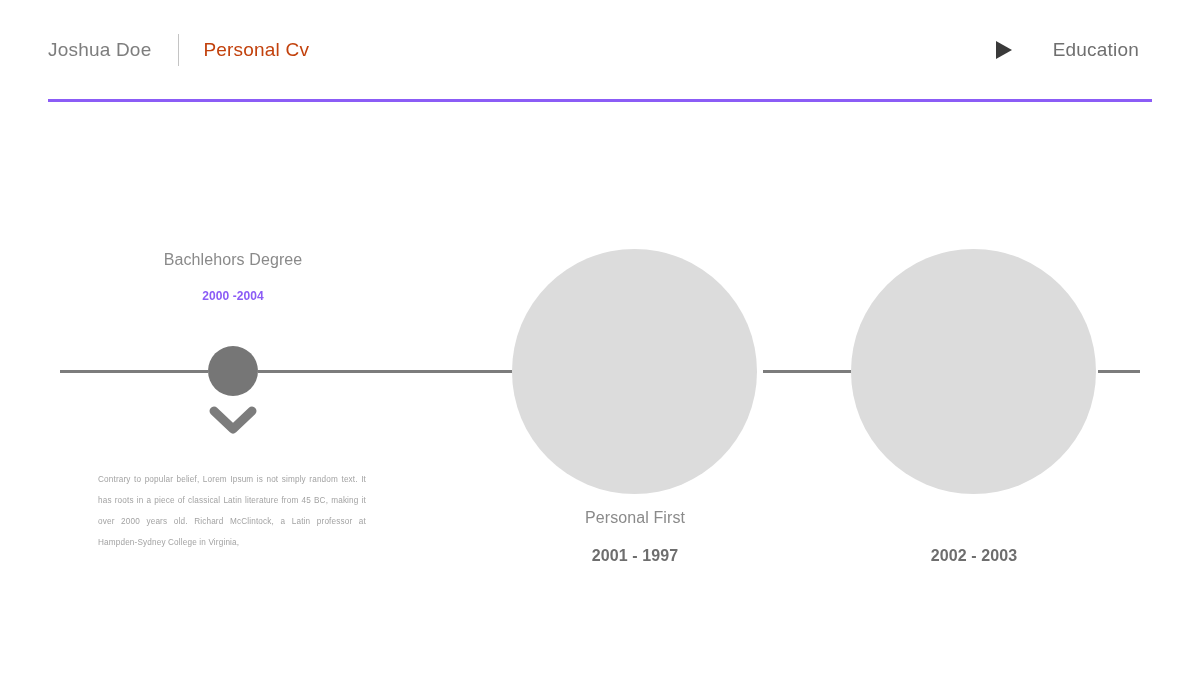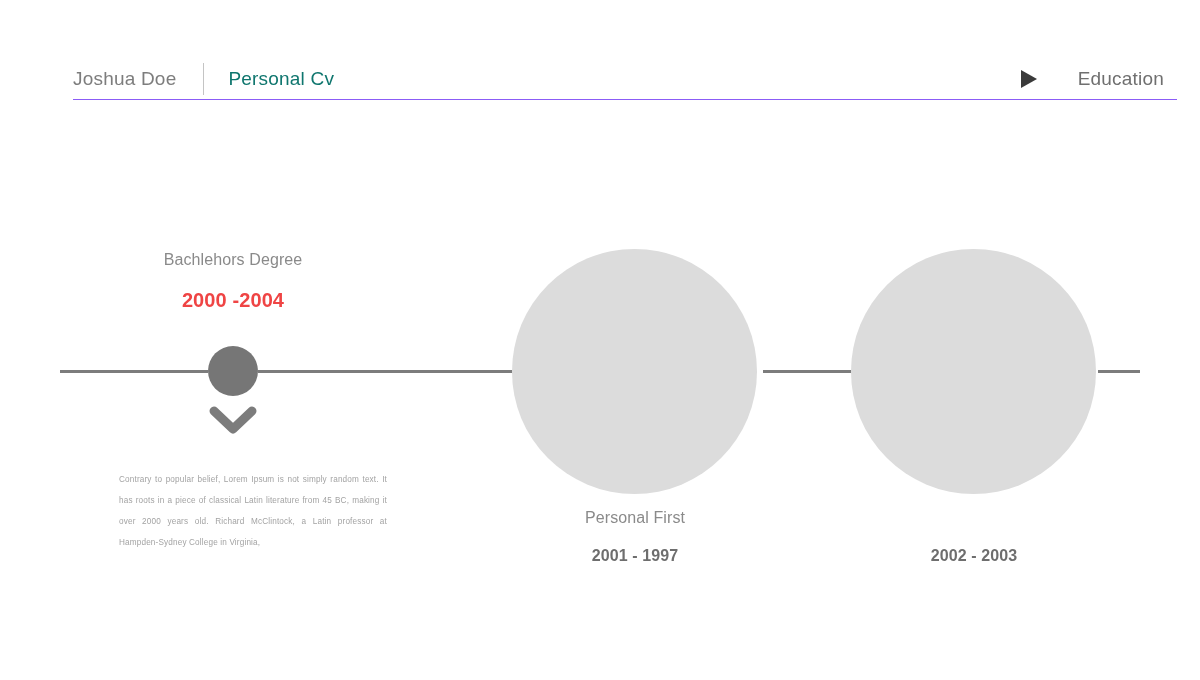--- a/index.html
+++ b/index.html
@@ -26,24 +26,23 @@
     height: 100px;
     box-sizing: border-box;
   }
   .header-inner {
     position: absolute;
     left: 0;
     top: 0;
     width: 100%;
     height: 99px;
     display: flex;
-    align-items: flex-end;
+    align-items: center;
     justify-content: space-between;
-    border-bottom: 1px solid #8b5cf6;
-    margin-left: 25px;
+    border-bottom: 3px solid #8b5cf6;
   }
   .header-left {
     display: flex;
     align-items: center;
     height: 40px;
   }
   .brand-name {
     font-size: 19px;
     color: #7d7d7d;
     font-weight: 400;
@@ -52,21 +51,21 @@
   }
   .header-divider {
     width: 1px;
     height: 32px;
     background: #c4c4c4;
     margin: 0 24px 0 27px;
     flex: none;
   }
   .brand-sub {
     font-size: 19px;
-    color: #0f766e;
+    color: #c2410c;
     font-weight: 400;
     letter-spacing: 0.2px;
     white-space: nowrap;
   }
   .header-right {
     display: flex;
     align-items: center;
     height: 40px;
     padding-right: 13px;
     gap: 8px;
@@ -127,22 +126,22 @@
     color: #8a8a8a;
     font-weight: 400;
     letter-spacing: 0.1px;
   }
   .node1-date {
     position: absolute;
     left: 83px;
     top: 289px;
     width: 300px;
     text-align: center;
-    font-size: 20px;
-    color: #ef4444;
+    font-size: 12px;
+    color: #8b5cf6;
     font-weight: 700;
     letter-spacing: 0.1px;
   }
   .chevron {
     position: absolute;
     left: 209px;
     top: 405px;
     width: 48px;
     height: 30px;
     display: block;
@@ -150,21 +149,20 @@
   .node1-body {
     position: absolute;
     left: 98px;
     top: 461px;
     width: 268px;
     font-size: 8.2px;
     line-height: 21px;
     color: #a3a3a3;
     text-align: justify;
     letter-spacing: 0.15px;
-    margin-left: 21px;
   }
 
   
   .big-circle {
     position: absolute;
     width: 245px;
     height: 245px;
     border-radius: 50%;
     background: #dcdcdc;
     top: 249px;

